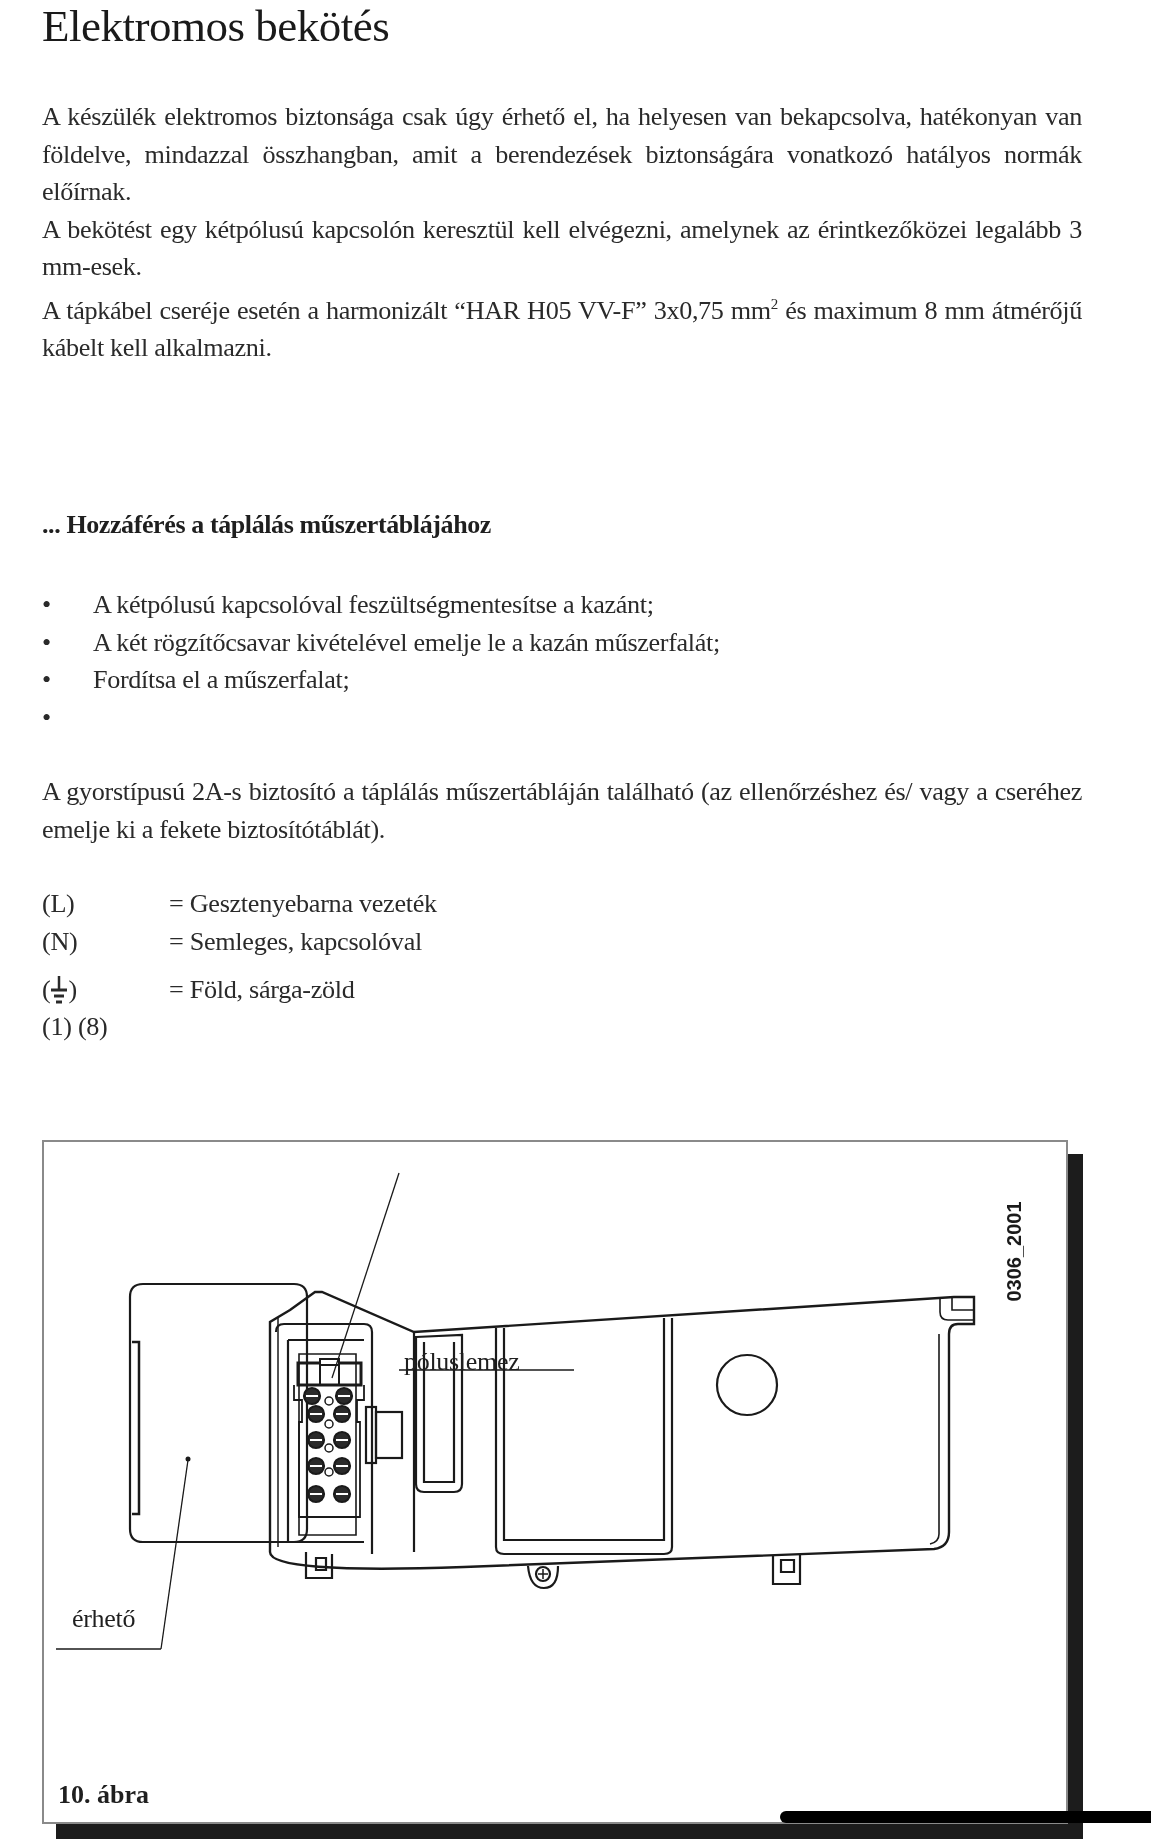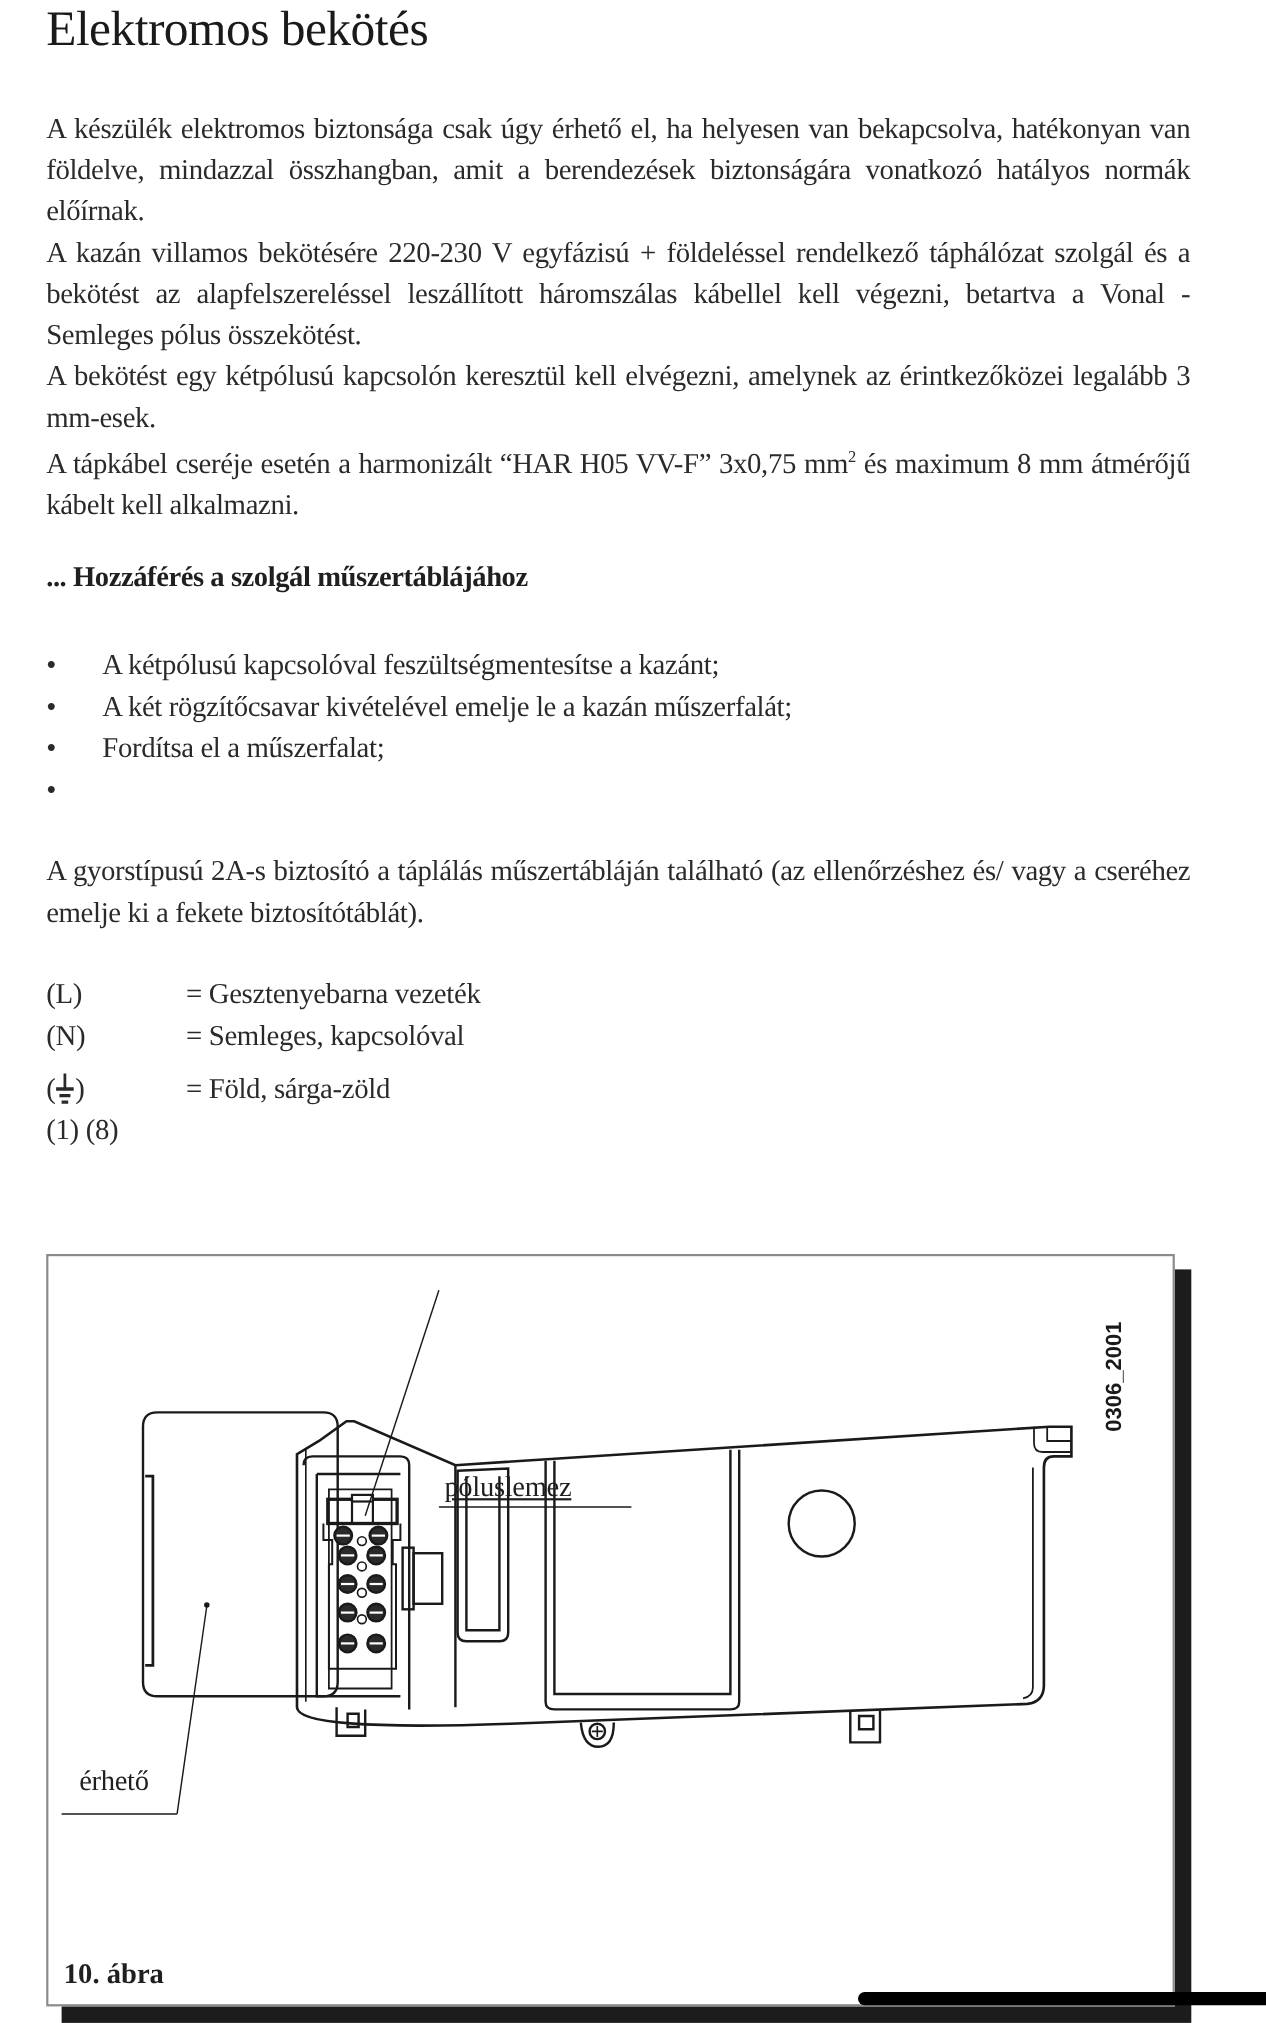--- a/index.html
+++ b/index.html
@@ -44,26 +44,25 @@
   }
   .scan-bar { position: absolute; left: 780px; top: 1811px; width: 371px; height: 12px; border-radius: 6px 0 0 6px; background: #000000; }
 </style>
 </head>
 <body>
 
 <h1 class="title">Elektromos bekötés</h1>
 
 <div class="para-block" id="intro">
   <p>A készülék elektromos biztonsága csak úgy érhető el, ha helyesen van bekapcsolva, hatékonyan van földelve, mindazzal összhangban, amit a berendezések biztonságára vonatkozó hatályos normák előírnak.</p>
-  <p>A kazán villamos bekötésére 220-230 V egyfázisú + földeléssel rendelkező táphálózat szolgál és a bekötést az alapfelszereléssel leszállított háromszálas kábellel kell végezni, betartva a Vonal - Semleges pólus összekötést.</p>
   <p>A bekötést egy kétpólusú kapcsolón keresztül kell elvégezni, amelynek az érintkezőközei legalább 3 mm-esek.</p>
   <p class="last"><span>A tápkábel cseréje esetén a harmonizált “HAR H05 VV-F” 3x0,75 mm</span><sup style="font-size:15px">2</sup><span> és maximum 8 mm átmérőjű kábelt kell alkalmazni.</span></p>
 </div>
 
-<h2 class="subhead">... Hozzáférés a szolgál műszertáblájához</h2>
+<h2 class="subhead">... Hozzáférés a táplálás műszertáblájához</h2>
 
 <ul class="bullets">
   <li><span class="dot">•</span><span>A kétpólusú kapcsolóval feszültségmentesítse a kazánt;</span></li>
   <li><span class="dot">•</span><span>A két rögzítőcsavar kivételével emelje le a kazán műszerfalát;</span></li>
   <li><span class="dot">•</span><span>Fordítsa el a műszerfalat;</span></li>
   <li><span class="dot">•</span></li>
 </ul>
 
 <div class="para-block" id="fuse">
   <p class="last">A gyorstípusú 2A-s biztosító a táplálás műszertábláján található (az ellenőrzéshez és/ vagy a cseréhez emelje ki a fekete biztosítótáblát).</p>
@@ -172,18 +171,18 @@
         <circle cx="285" cy="330" r="4" stroke-width="1.5"></circle>
       </g>
 
     <path d="M 352 230 L 306 260 M 352 230 L 356 230" stroke-width="1.2" opacity="0"></path>
     <line x1="355" y1="231" x2="288" y2="436" stroke-width="1.3" transform="translate(0,-200)"></line>
     <line x1="355" y1="232" x2="530" y2="232" stroke-width="1.4" transform="translate(0,-4)"></line>
     <line x1="144" y1="318" x2="117" y2="507" stroke-width="1.3"></line>
     <line x1="12" y1="507" x2="117" y2="507" stroke-width="1.4"></line>
     <circle cx="144" cy="317" r="2.5" fill="#1a1a1a" stroke="none"></circle>
   </svg>
-  <span class="fig-label" style="left:360px; top:195px;text-decoration:underline;">póluslemez</span>
+  <span class="fig-label" style="left:360px; top:205px;">póluslemez</span>
   <span class="fig-label" style="left:28px; top:462px;">érhető</span>
   <p class="fig-caption">10. ábra</p>
   <span class="fig-code">0306_2001</span>
 </div>
 <div class="scan-bar"></div>
 
 </body></html>

